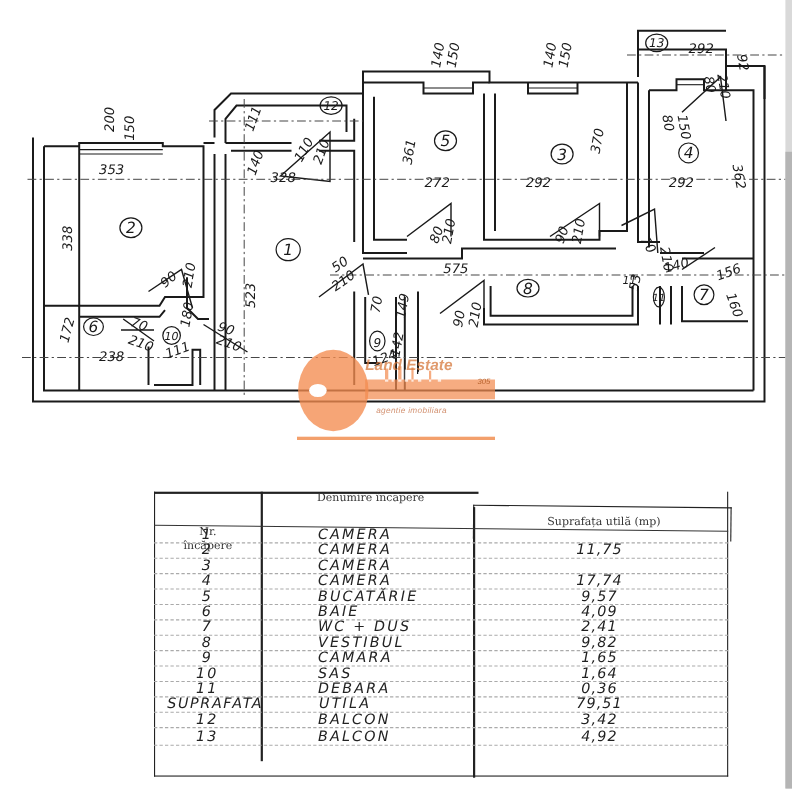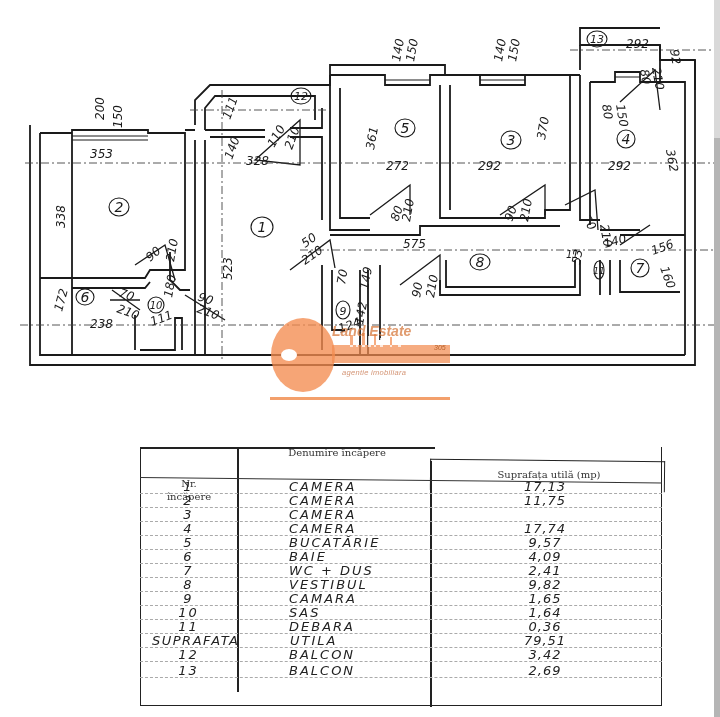--- a/index.html
+++ b/index.html
@@ -250,21 +250,20 @@
   <div class="hdr hdr-nr">
     <div>Nr.</div>
     <div>încăpere</div>
   </div>
   <div class="hdr hdr-name">Denumire încăpere</div>
   <div class="hdr hdr-area">Suprafața utilă    (mp)</div>
 
   <div class="row" style="top:33px">
       <span class="cell c-nr">1</span>
       <span class="cell c-name">CAMERA</span>
-      <span class="cell c-area">17,13</span>
       <div class="dots"></div>
     </div>
   <div class="row" style="top:47px">
       <span class="cell c-nr">2</span>
       <span class="cell c-name">CAMERA</span>
       <span class="cell c-area">11,75</span>
       <div class="dots"></div>
     </div>
   <div class="row" style="top:61px">
       <span class="cell c-nr">3</span>
@@ -327,16 +326,16 @@
     </div>
   <div class="row" style="top:201px">
       <span class="cell c-nr">12</span>
       <span class="cell c-name">BALCON</span>
       <span class="cell c-area">3,42</span>
       <div class="dots"></div>
     </div>
   <div class="row" style="top:217px">
       <span class="cell c-nr">13</span>
       <span class="cell c-name">BALCON</span>
-      <span class="cell c-area">2,69</span>
+      <span class="cell c-area">4,92</span>
       <div class="dots"></div>
     </div>
 </div>
 
 </body></html>

